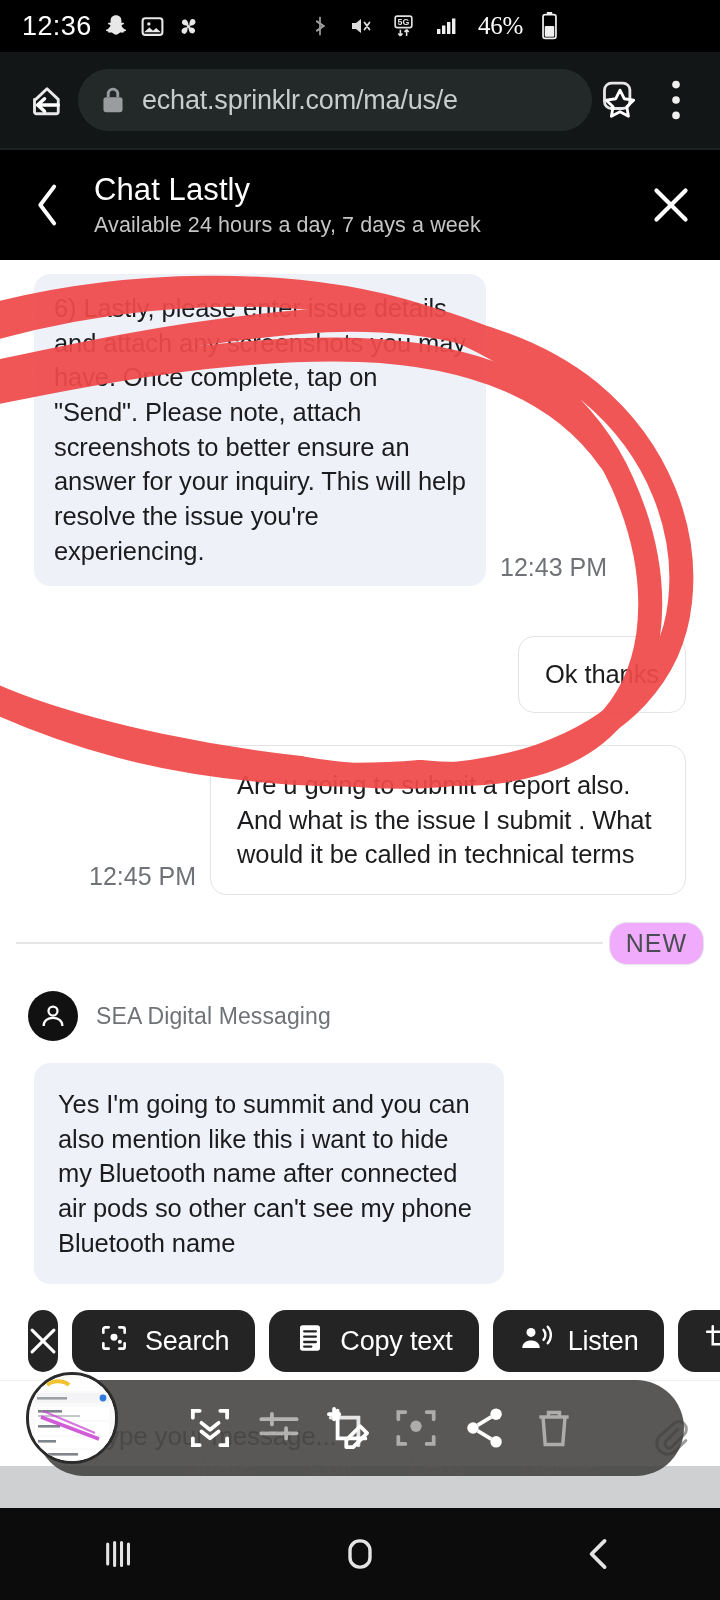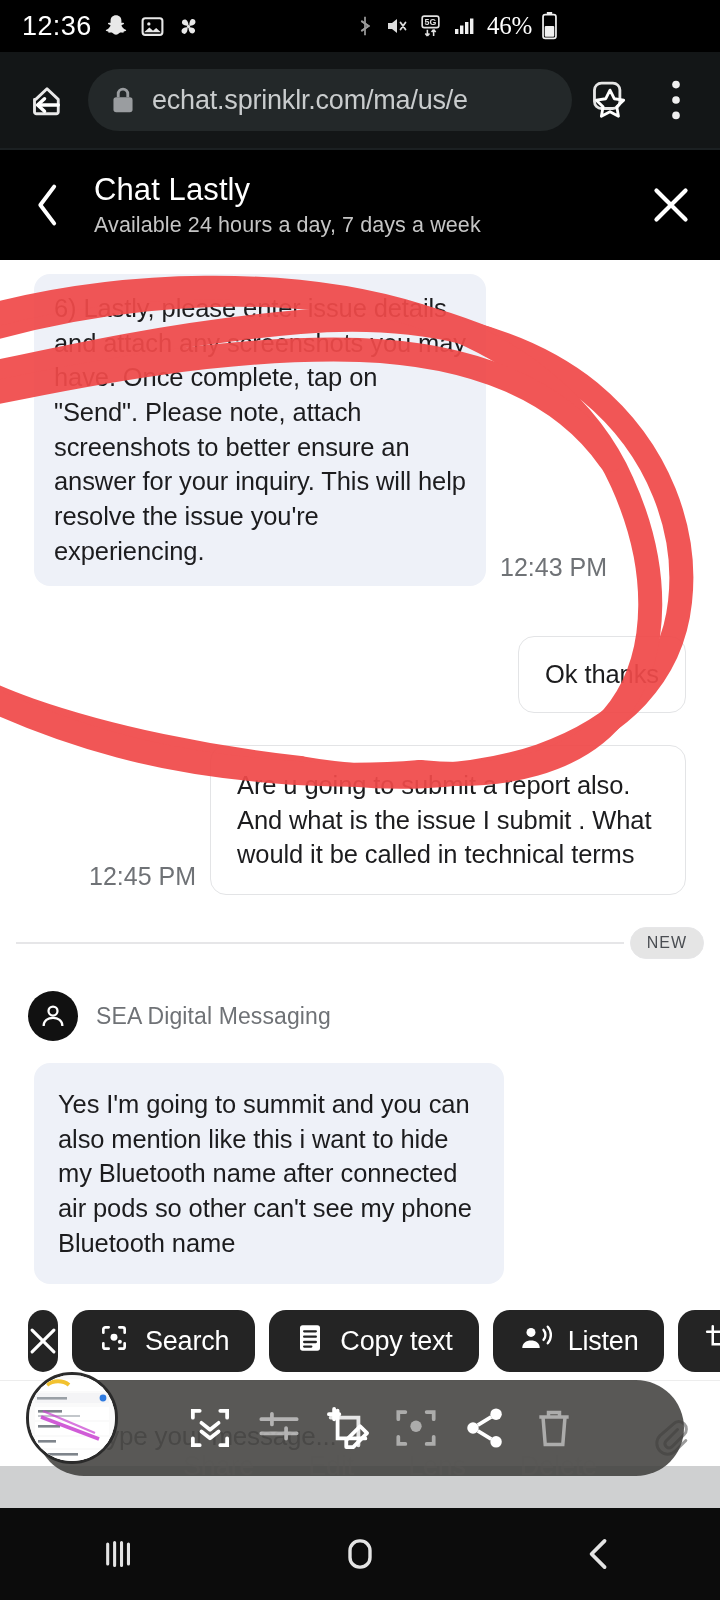--- a/index.html
+++ b/index.html
@@ -12,28 +12,28 @@
   }
 
   
   .status-bar{
     height:52px; width:580px; background:#000; color:#fff;
     display:flex; align-items:center; justify-content:space-between;
     padding:0 22px;
   }
   .status-left{ display:flex; align-items:center; gap:11px; }
   .status-clock{ font-size:27px; font-weight:400; letter-spacing:.4px; }
-  .status-right{ display:flex; align-items:center; gap:9px; }
+  .status-right{ display:flex; align-items:center; gap:18px; }
   .sicon{ display:inline-flex; align-items:center; justify-content:center; }
   .battery-pct{ font-size:25px; font-weight:500; letter-spacing:-.3px;font-family:Liberation Serif, serif; }
 
   
   .browser-bar{
     height:96px; width:720px; background:#131617;
-    display:flex; align-items:center; padding:0 16px; gap:10px;
+    display:flex; align-items:center; padding:0 16px; gap:0;
   }
   .home-back{ width:62px; height:62px; display:flex; align-items:center; justify-content:center; flex:0 0 auto; }
   .url-pill{
     flex:1 1 auto; height:62px; background:#232829; border-radius:34px;
     display:flex; align-items:center; padding:0 22px; gap:16px; overflow:hidden;
   }
   .url-text{
     color:#c9cccd; font-size:27px; white-space:nowrap; overflow:hidden;
     letter-spacing:-.2px;
   }
@@ -67,22 +67,22 @@
   .bubble.out{ background:#fff; border:1.5px solid #e3e4e6; }
   .stamp{ font-size:25px; color:#6f7276; padding:0 14px 4px 14px; white-space:nowrap; }
 
   
   .new-divider{
     position:relative; margin:26px 16px 0 16px; height:44px; display:flex;
     align-items:center;
   }
   .new-divider .line{ flex:1 1 auto; height:1.5px; background:#e6e6e8; }
   .new-pill{
-    background:#e5e5e5; border:1.5px solid #e6e6e8; border-radius:18px;
-    font-size:16px; color:#4a4d52; padding:6px 16px; letter-spacing:1px;
+    background:#f0abfc; border:1.5px solid #e6e6e8; border-radius:18px;
+    font-size:25px; color:#4a4d52; padding:6px 16px; letter-spacing:1px;
     margin-left:6px;
   }
 
   .agent-row{ display:flex; align-items:center; gap:18px; padding:0 28px; margin-top:26px; }
   .avatar{
     width:50px; height:50px; border-radius:50%; background:#111; flex:0 0 auto;
     display:flex; align-items:center; justify-content:center;
   }
   .agent-name{ font-size:23px; color:#6f7276; letter-spacing:.1px; }
 

